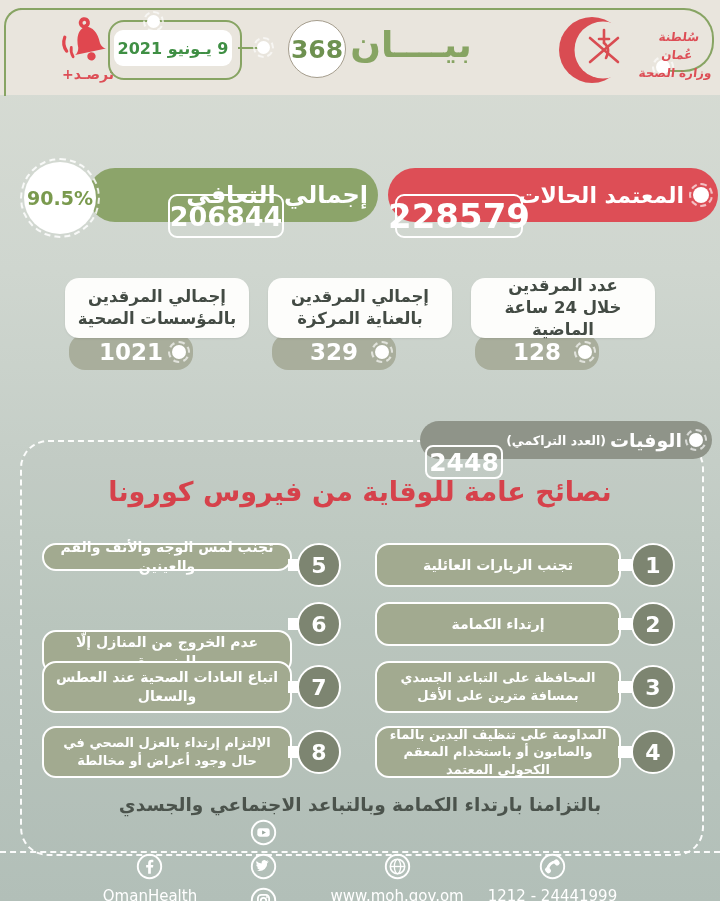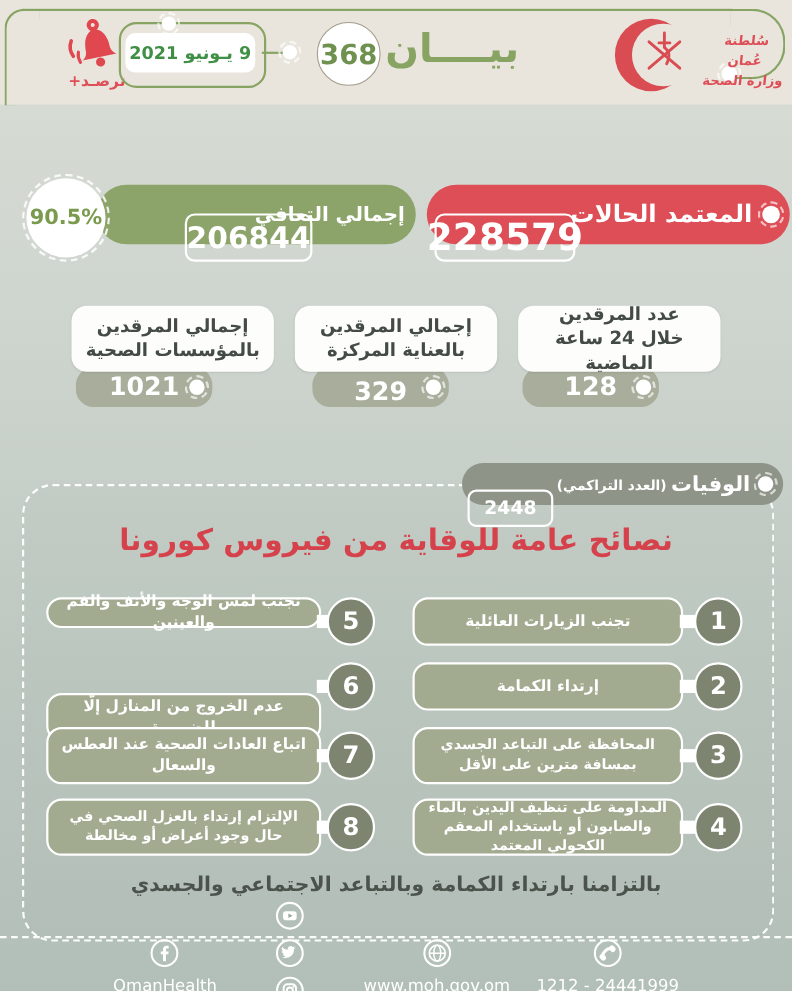--- a/index.html
+++ b/index.html
@@ -36,41 +36,41 @@
   .bar{border-radius:27px;display:block;color:#fff;}
   .bar-cases{left:388px;top:168px;width:330px;height:54px;background:var(--red,#dd4e56);}
   .bar-recov{left:88px;top:168px;width:290px;height:54px;background:var(--olive,#8ca46a);}
   .numbox{position:absolute;border:2px solid #fff;border-radius:9px;display:flex;align-items:center;justify-content:center;
           font-weight:bold;color:#fff;margin-top:20px;}
   .bar-cases .numbox{left:7px;top:6px;width:124px;height:40px;font-size:34px;}
   .bar-recov .numbox{left:80px;top:6px;width:112px;height:40px;font-size:27px;}
   .bar-label{position:absolute;top:0;height:54px;display:flex;align-items:center;justify-content:center;
              font-weight:bold;color:#fff;direction:rtl;white-space:nowrap;}
   .bar-cases .bar-label{right:34px;font-size:22px;}
-  .bar-recov .bar-label{right:10px;font-size:18px;}
+  .bar-recov .bar-label{right:10px;font-size:24px;}
   .end-dot{position:absolute;right:9px;top:19px;width:16px;height:16px;}
   .rate-circle{left:24px;top:162px;width:72px;height:72px;background:#fff;border-radius:50%;
                outline:2px dashed rgba(255,255,255,.85);outline-offset:2px;
                display:flex;align-items:center;justify-content:center;
                color:#7a9a4e;font-weight:bold;font-size:19px;}
 
   
   .card{top:278px;width:184px;height:60px;background:#fdfdfb;border-radius:14px;z-index:3;
         display:flex;flex-direction:column;align-items:center;justify-content:center;
         color:#434b44;font-weight:bold;font-size:16.5px;direction:rtl;line-height:1.35;text-align:center;
         box-shadow:0 1px 2px rgba(0,0,0,.08);}
   .card-r{left:471px;} .card-m{left:268px;} .card-l{left:65px;}
   .mini-bar{top:334px;width:124px;height:36px;background:var(--gray-bar,#a9ae9c);border-radius:16px;z-index:2;
             display:flex;align-items:center;justify-content:center;color:#fff;font-weight:bold;font-size:23px;}
-  .mini-r{left:475px;} .mini-m{left:284px;align-items:flex-end;} .mini-l{left:69px;}
+  .mini-r{left:475px;} .mini-m{left:272px;} .mini-l{left:69px;}
   .mini-dot{position:absolute;right:7px;top:11px;width:14px;height:14px;}
 
   
   .bar-deaths{left:420px;top:421px;width:292px;height:38px;background:var(--deaths-bar,#8f9489);border-radius:19px;z-index:4;}
-  .bar-deaths .numbox{left:5px;top:4px;width:74px;height:30px;font-size:17px;border-radius:8px;}
+  .bar-deaths .numbox{left:5px;top:4px;width:74px;height:30px;font-size:25px;border-radius:8px;}
   .deaths-label{position:absolute;right:30px;top:0;height:38px;display:flex;align-items:center;gap:4px;
                 direction:rtl;color:#fff;font-weight:bold;white-space:nowrap;}
   .deaths-main{font-size:19px;} .deaths-sub{font-size:12.5px;}
   .bar-deaths .end-dot{top:12px;width:14px;height:14px;}
 
   
   .panel{left:20px;top:440px;width:680px;height:412px;border:2px dashed rgba(255,255,255,.95);
          border-radius:28px;background:rgba(150,170,155,.06);z-index:1;}
   .bottom-dash{left:0;top:851px;width:720px;height:0;border-top:2px dashed rgba(255,255,255,.95);z-index:2;}
   .advice-title{left:0;top:476px;width:720px;text-align:center;color:var(--title-red,#d6424b);

